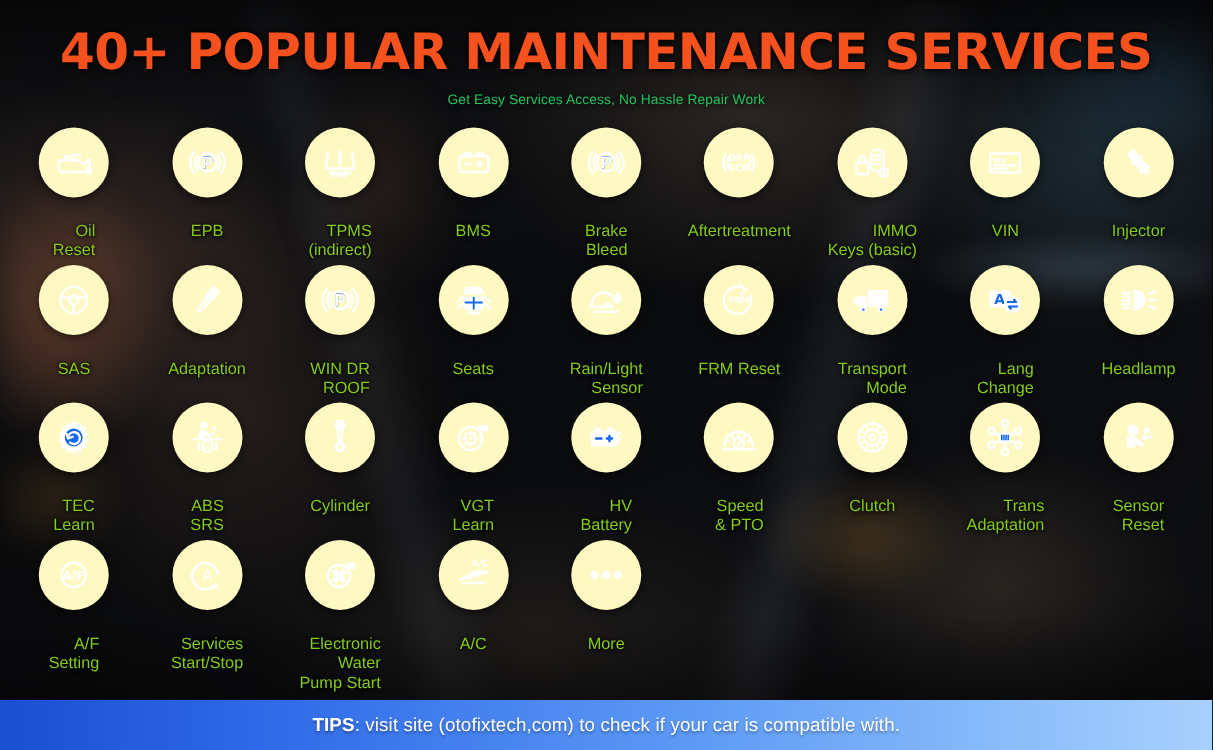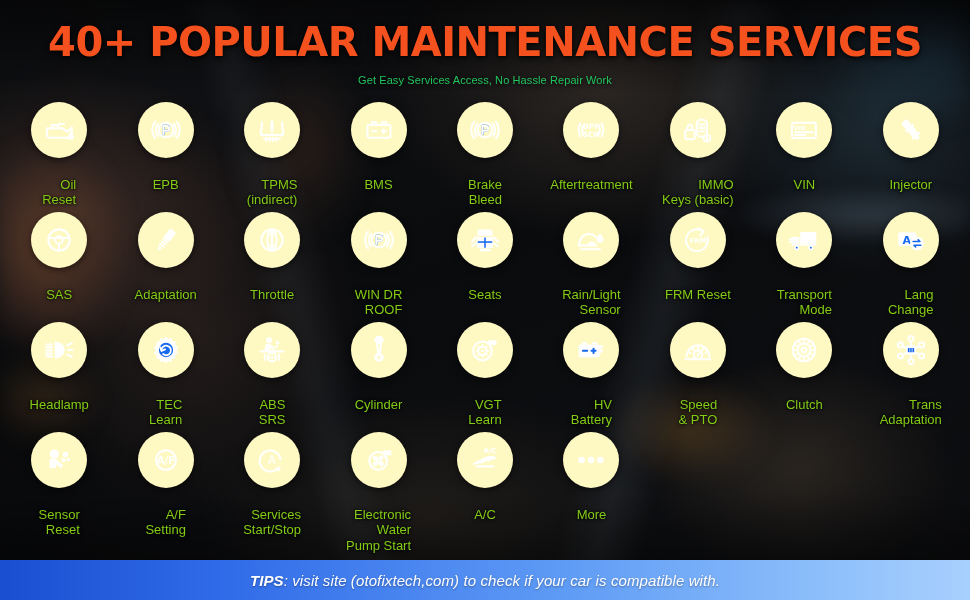--- a/index.html
+++ b/index.html
@@ -132,21 +132,20 @@
     display: flex;
     align-items: center;
     justify-content: center;
     background: linear-gradient(90deg, #1a4fd0 0%, #2f6ae8 22%, #5e9bf5 58%, #8fc0fb 86%, #a8d0fd 100%);
   }
   .footer-text {
     font-size: 15px;
     color: #ffffff;
     letter-spacing: .1px;
     text-shadow: 0 1px 2px rgba(0,0,0,.35);
-    font-style: italic;
   }
   .footer-text b { font-weight: bold; }
 </style>
 </head>
 <body>
 
 <div id="poster">
 
   <div class="bg-layer bg-base"></div>
   <div class="bg-layer bg-smudge-a"></div>
@@ -293,32 +292,20 @@
             <g transform="rotate(38 20 20)">
               <rect x="15.5" y="6" width="9" height="13.5" rx="1.4" fill="#fff"></rect>
               <rect x="16.4" y="20" width="7.2" height="2.4" fill="#fff"></rect>
               <rect x="16.4" y="23.4" width="7.2" height="2.4" fill="#fff"></rect>
               <rect x="16.4" y="26.8" width="7.2" height="2.4" fill="#fff"></rect>
               <circle cx="20" cy="32.2" r="2.2" fill="#fff"></circle>
             </g>
           </svg>
         </div>
         <div class="label">Adaptation</div>
-      </div>
-      <div class="cell">
-        <div class="badge">
-          <svg viewBox="0 0 40 40" width="34" height="34">
-            <circle cx="20" cy="20" r="12.6" stroke="#fff" fill="none" stroke-width="2.4" stroke-linecap="round" stroke-linejoin="round"></circle>
-            <ellipse cx="20" cy="20" rx="5.6" ry="11" stroke="#fff" fill="none" stroke-width="2.4" stroke-linecap="round" stroke-linejoin="round"></ellipse>
-            <path d="M20 9v22" stroke="#fff" stroke-width="3" stroke-linecap="round"></path>
-            <circle cx="20" cy="13.3" r="2.1" fill="#fff"></circle>
-            <circle cx="20" cy="26.7" r="2.1" fill="#fff"></circle>
-          </svg>
-        </div>
-        <div class="label">Throttle</div>
       </div>
       <div class="cell">
         <div class="badge">
           <svg viewBox="0 0 40 40" width="34" height="34">
             <circle cx="20" cy="20" r="8.6" stroke="#fff" fill="none" stroke-width="2.4" stroke-linecap="round" stroke-linejoin="round"></circle>
             <path d="M17.2 25V15h3.6a2.9 2.9 0 0 1 0 5.8h-3.6" stroke="#1668ef" fill="none" stroke-width="2.3" stroke-linecap="round"></path>
             <path d="M17 24.6V15.4h3.9a2.8 2.8 0 0 1 0 5.6h-3.3" stroke="#fff" fill="none" stroke-width="2.3" stroke-linecap="round"></path>
             <path stroke="#fff" fill="none" stroke-width="2.4" stroke-linecap="round" stroke-linejoin="round" d="M10.6 12.8A11.5 11.5 0 0 0 10.6 27.2"></path>
             <path stroke="#fff" fill="none" stroke-width="2.4" stroke-linecap="round" stroke-linejoin="round" d="M7.2 10.2a15.6 15.6 0 0 0 0 19.6"></path>
             <path stroke="#fff" fill="none" stroke-width="2.4" stroke-linecap="round" stroke-linejoin="round" d="M29.4 12.8a11.5 11.5 0 0 1 0 14.4"></path>

